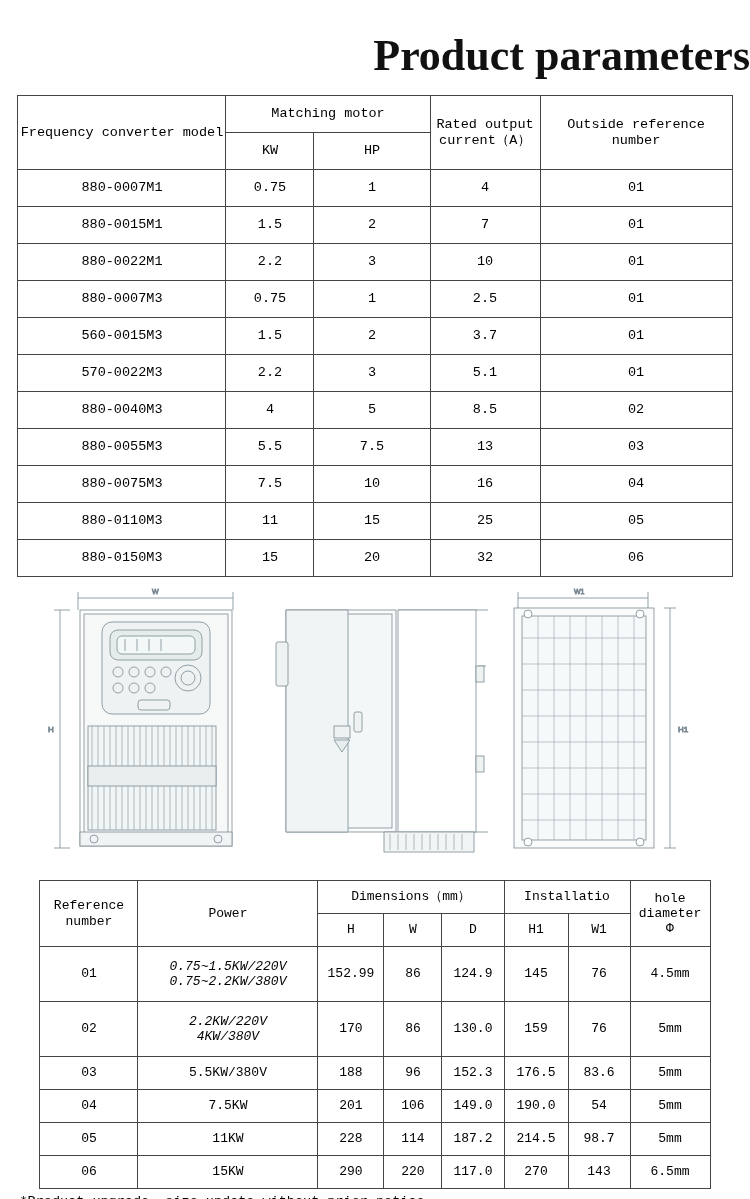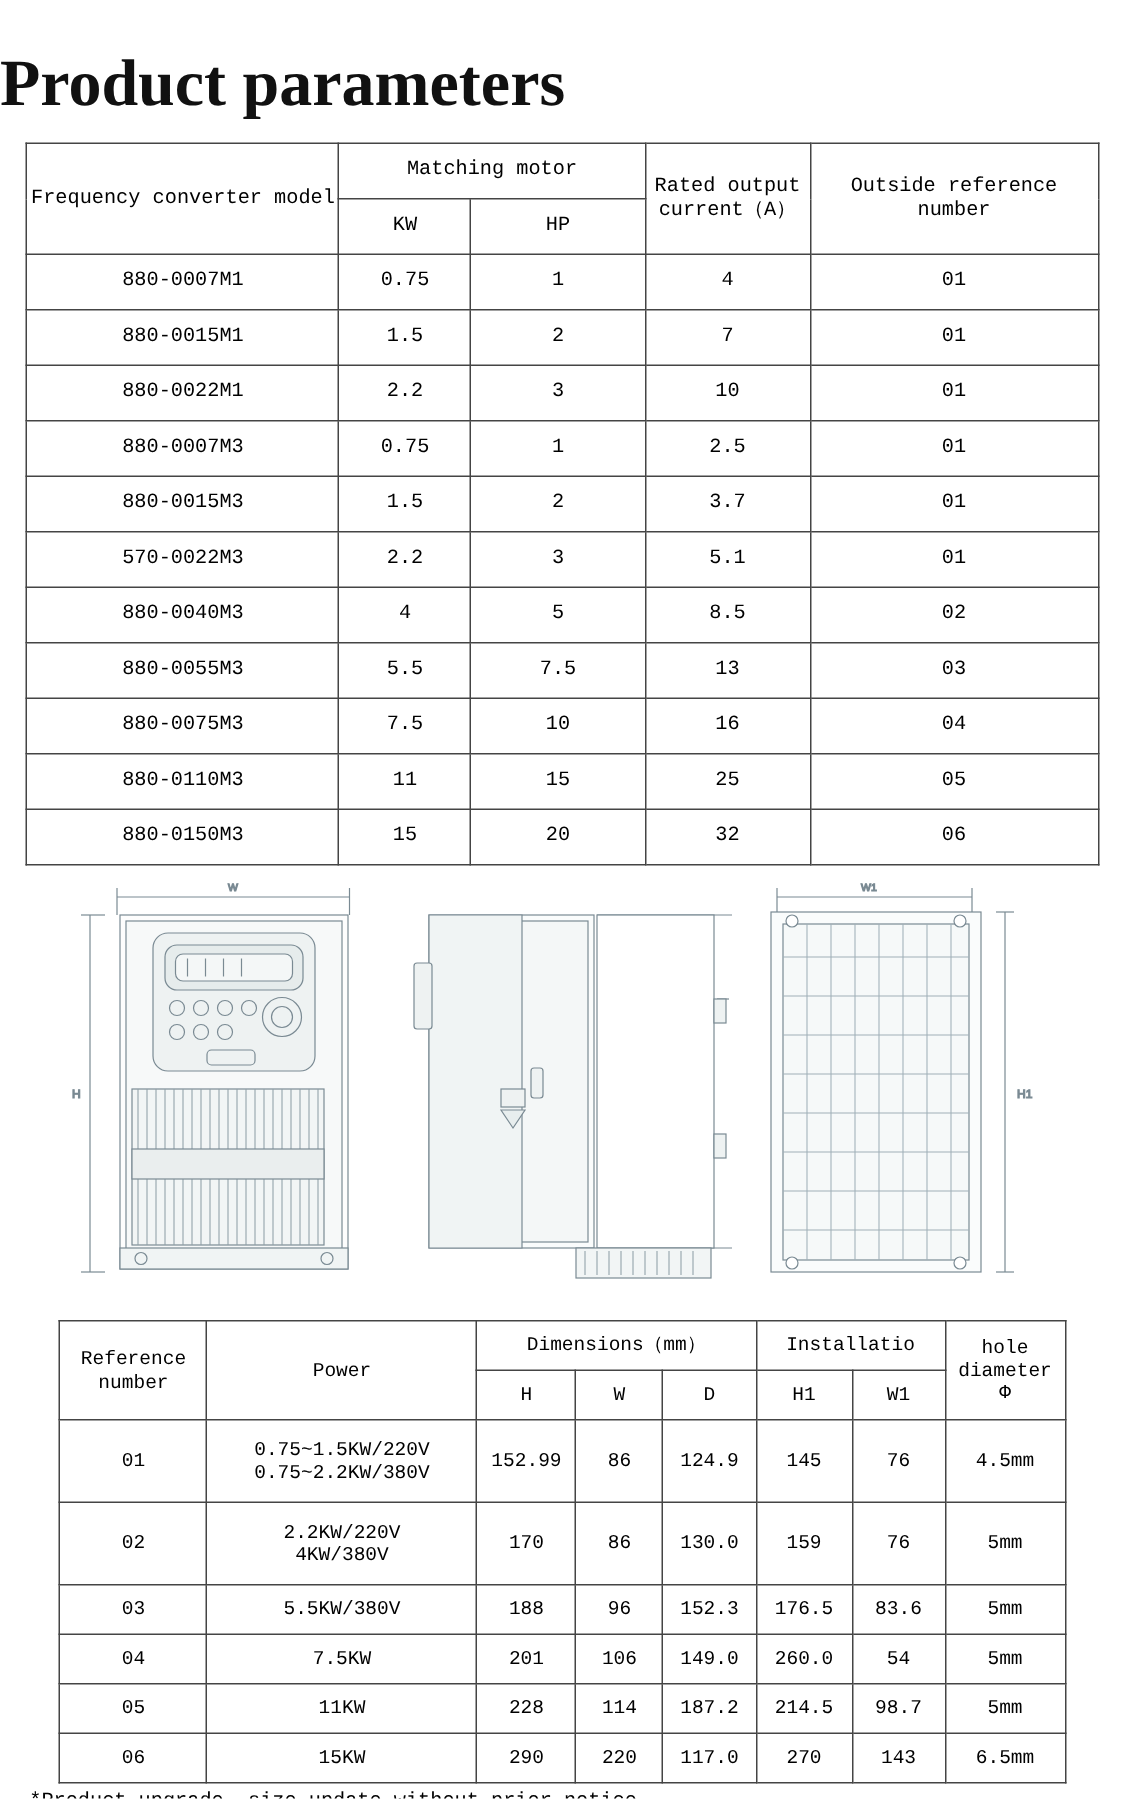--- a/index.html
+++ b/index.html
@@ -15,21 +15,21 @@
     position: relative;
     overflow: hidden;
   }
   .page {
     width: 750px;
     height: 1199px;
     position: relative;
     background: #ffffff;
   }
   .title {
-    text-align: left;
+    text-align: right;
     font-family: "Liberation Serif", serif;
     font-weight: bold;
     font-size: 44px;
     letter-spacing: 0px;
     padding-top: 30px;
     padding-bottom: 14px;
     color: #111111;
   }
   table {
     border-collapse: collapse;
@@ -69,21 +69,21 @@
   .t2 td, .t2 th { height: 24px; font-size: 13px; }
   .t2 .r-tall { height: 46px; }
   .note {
     width: 714px;
     margin: 0 auto;
     font-family: "Liberation Mono", monospace;
     font-size: 13.5px;
     padding: 5px 2px 0 4px;
     border-left: 1px solid #ffffff;
   }
-  .twoline span { display: block; }
+  .twoline span { display: block; font-style: italic; }
 </style>
 </head>
 <body>
 
 <div class="page">
 
   <div class="title">Product parameters</div>
 
   <table class="tbl t1">
     <colgroup>
@@ -127,21 +127,21 @@
         <td>01</td>
       </tr>
       <tr>
         <td>880-0007M3</td>
         <td>0.75</td>
         <td>1</td>
         <td>2.5</td>
         <td>01</td>
       </tr>
       <tr>
-        <td>880-0015M3</td>
+        <td>560-0015M3</td>
         <td>1.5</td>
         <td>2</td>
         <td>3.7</td>
         <td>01</td>
       </tr>
       <tr>
         <td>570-0022M3</td>
         <td>2.2</td>
         <td>3</td>
         <td>5.1</td>
@@ -385,21 +385,21 @@
         <td>176.5</td>
         <td>83.6</td>
         <td>5mm</td>
       </tr>
       <tr>
         <td>04</td>
         <td>7.5KW</td>
         <td>201</td>
         <td>106</td>
         <td>149.0</td>
-        <td>260.0</td>
+        <td>190.0</td>
         <td>54</td>
         <td>5mm</td>
       </tr>
       <tr>
         <td>05</td>
         <td>11KW</td>
         <td>228</td>
         <td>114</td>
         <td>187.2</td>
         <td>214.5</td>

